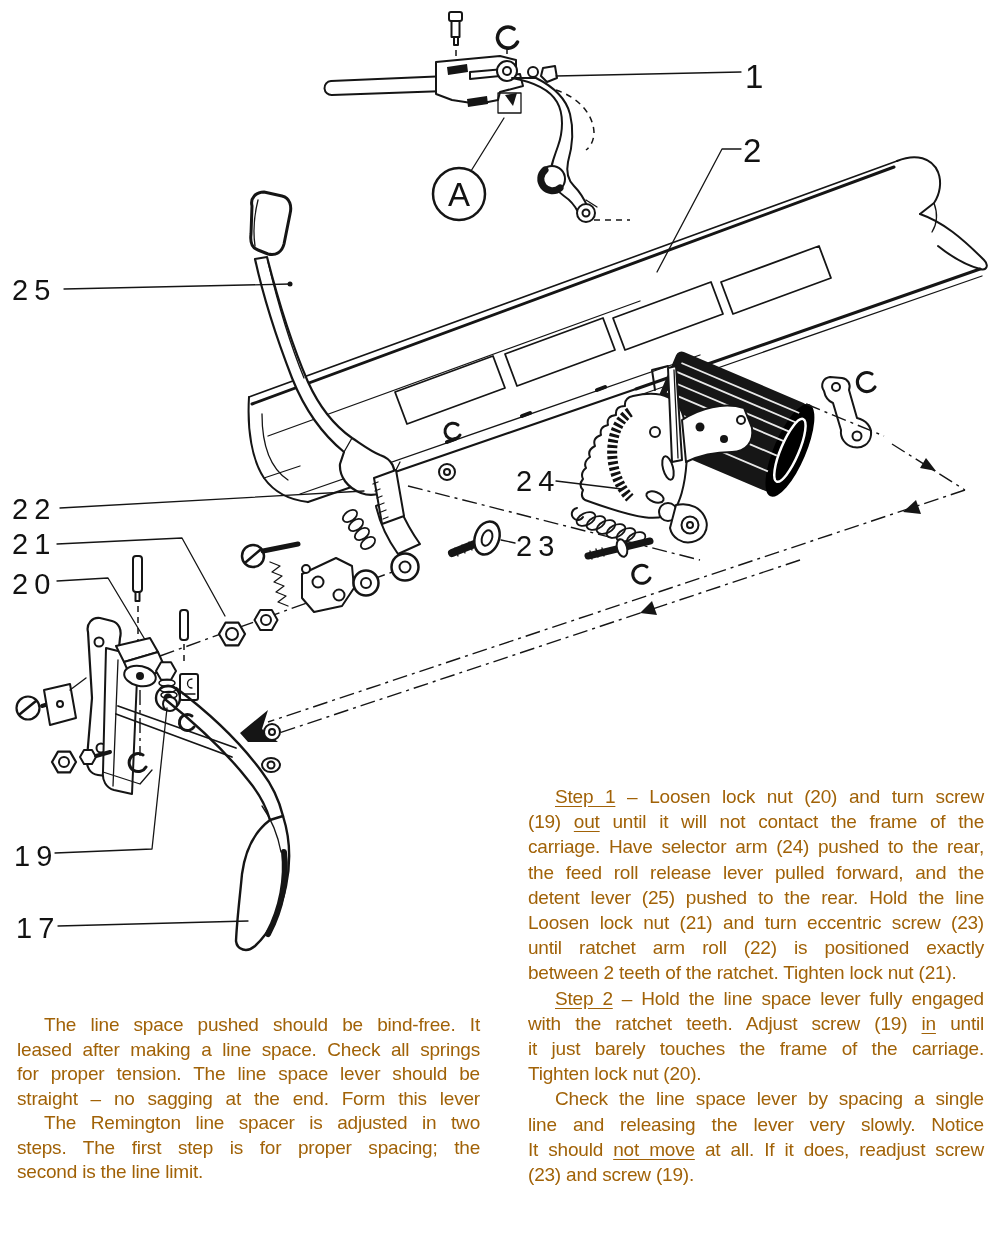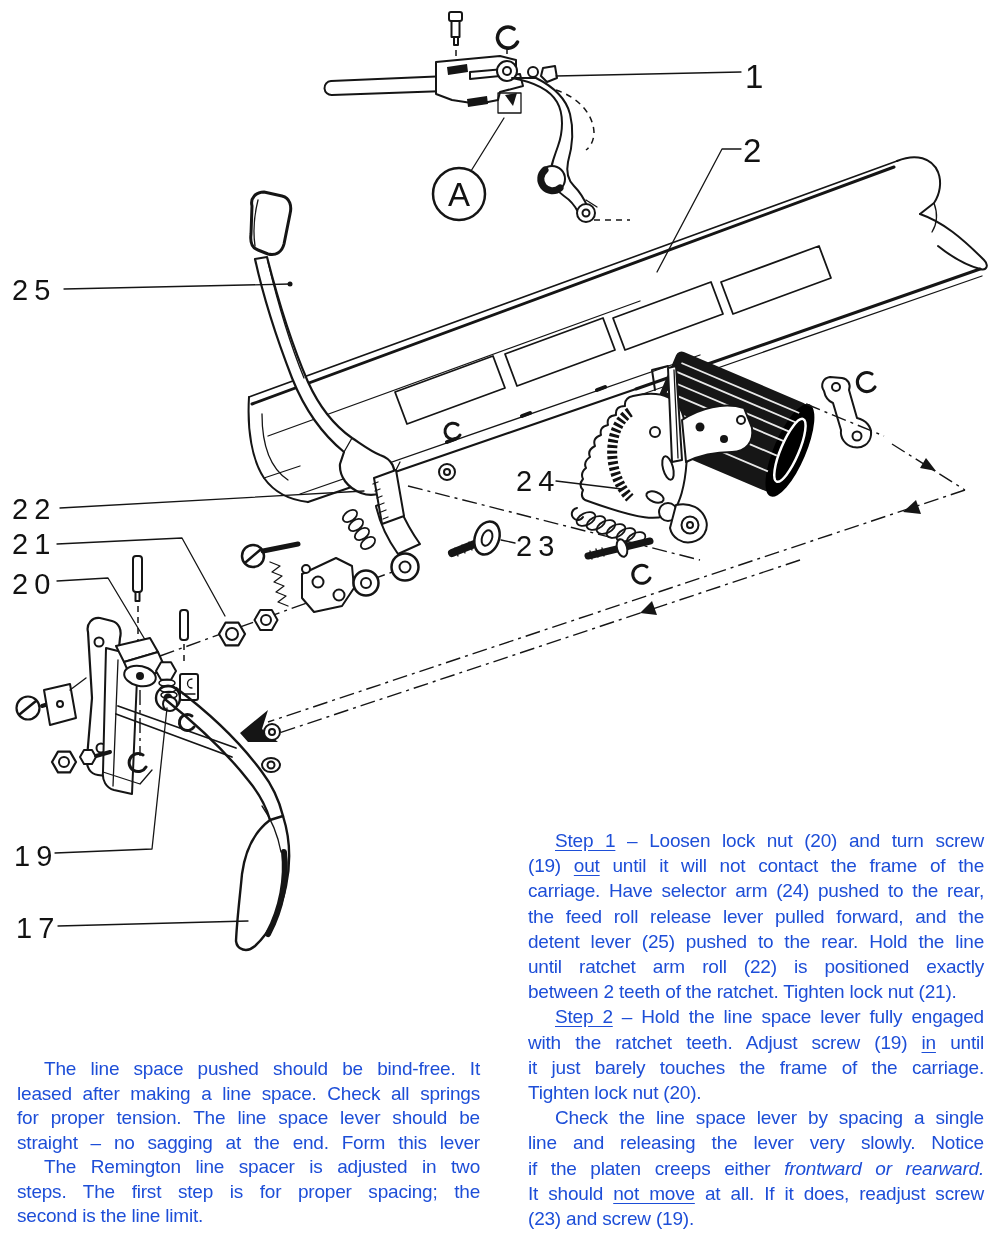--- a/index.html
+++ b/index.html
@@ -16,21 +16,21 @@
   .thin{stroke-width:1.3;}
   .mid{stroke-width:1.6;}
   .bold3{stroke-width:3;}
   .blk{fill:#151515;stroke:none;}
   .dd{fill:none;stroke:#151515;stroke-width:1.4;stroke-dasharray:15 5 3 5;}
   .dsh{fill:none;stroke:#151515;stroke-width:1.5;stroke-dasharray:6 5;}
   .callout{font-family:"Liberation Sans", sans-serif;font-size:29px;letter-spacing:6px;fill:#121212;}
   .callout.big{font-size:33px;letter-spacing:0;}
 
   
-  .textcol{position:absolute;font-size:19px;letter-spacing:-0.2px;color:#1d4ed8;margin-top:44px;}
+  .textcol{position:absolute;font-size:19px;letter-spacing:-0.2px;color:#a16207;}
   #left-col{left:17px;top:1013px;width:463px;line-height:24.5px;}
   #right-col{left:528px;top:784px;width:456px;line-height:25.2px;}
   .tl{text-align:justify;text-align-last:justify;white-space:normal;}
   .tl.last{text-align-last:left;}
   .tl.ind{padding-left:27px;}
   .tl .u{text-decoration:underline;text-underline-offset:3px;}
   .tl em{font-style:italic;}
 </style>
 </head>
 <body>
@@ -317,29 +317,29 @@
     <div class="tl last">second is the line limit.</div>
   </div>
 
 <div id="right-col" class="textcol">
   <div>
       <div class="tl ind"><span class="u">Step 1</span> – Loosen lock nut (20) and turn screw</div>
       <div class="tl">(19) <span class="u">out</span> until it will not contact the frame of the</div>
       <div class="tl">carriage. Have selector arm (24) pushed to the rear,</div>
       <div class="tl">the feed roll release lever pulled forward, and the</div>
       <div class="tl">detent lever (25) pushed to the rear. Hold the line</div>
+      <div class="tl">Loosen lock nut (21) and turn eccentric screw (23)</div>
       <div class="tl">until ratchet arm roll (22) is positioned exactly</div>
       <div class="tl last">between 2 teeth of the ratchet. Tighten lock nut (21).</div>
     </div>
   <div>
       <div class="tl ind"><span class="u">Step 2</span> – Hold the line space lever fully engaged</div>
       <div class="tl">with the ratchet teeth. Adjust screw (19) <span class="u">in</span> until</div>
       <div class="tl">it just barely touches the frame of the carriage.</div>
       <div class="tl last">Tighten lock nut (20).</div>
     </div>
   <div>
       <div class="tl ind">Check the line space lever by spacing a single</div>
       <div class="tl">line and releasing the lever very slowly. Notice</div>
-      <div class="tl">if the platen creeps either <em>frontward or rearward.</em></div>
       <div class="tl">It should <span class="u">not move</span> at all. If it does, readjust screw</div>
       <div class="tl last">(23) and screw (19).</div>
     </div>
 </div>
 
 </body></html>

